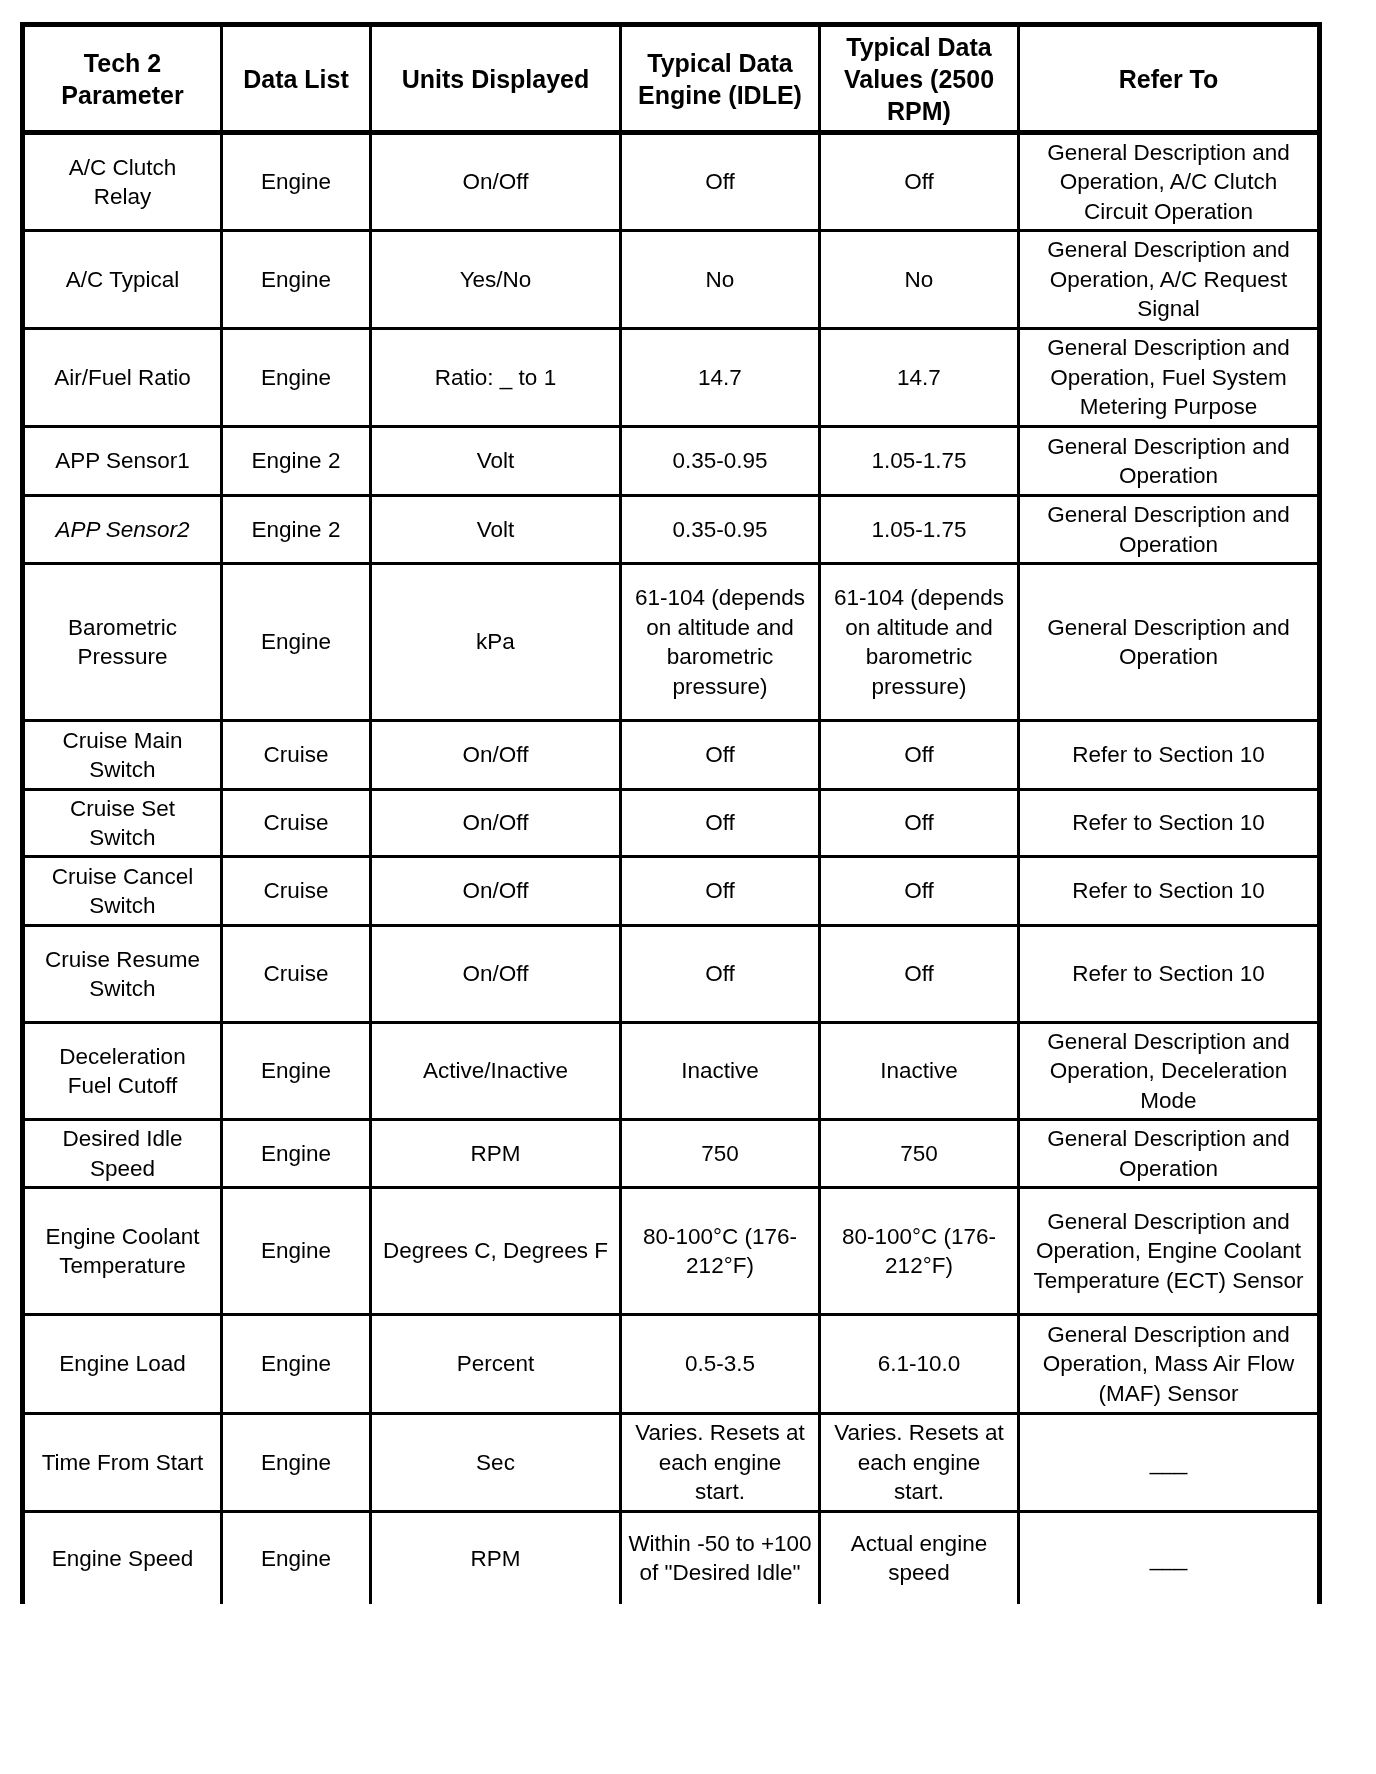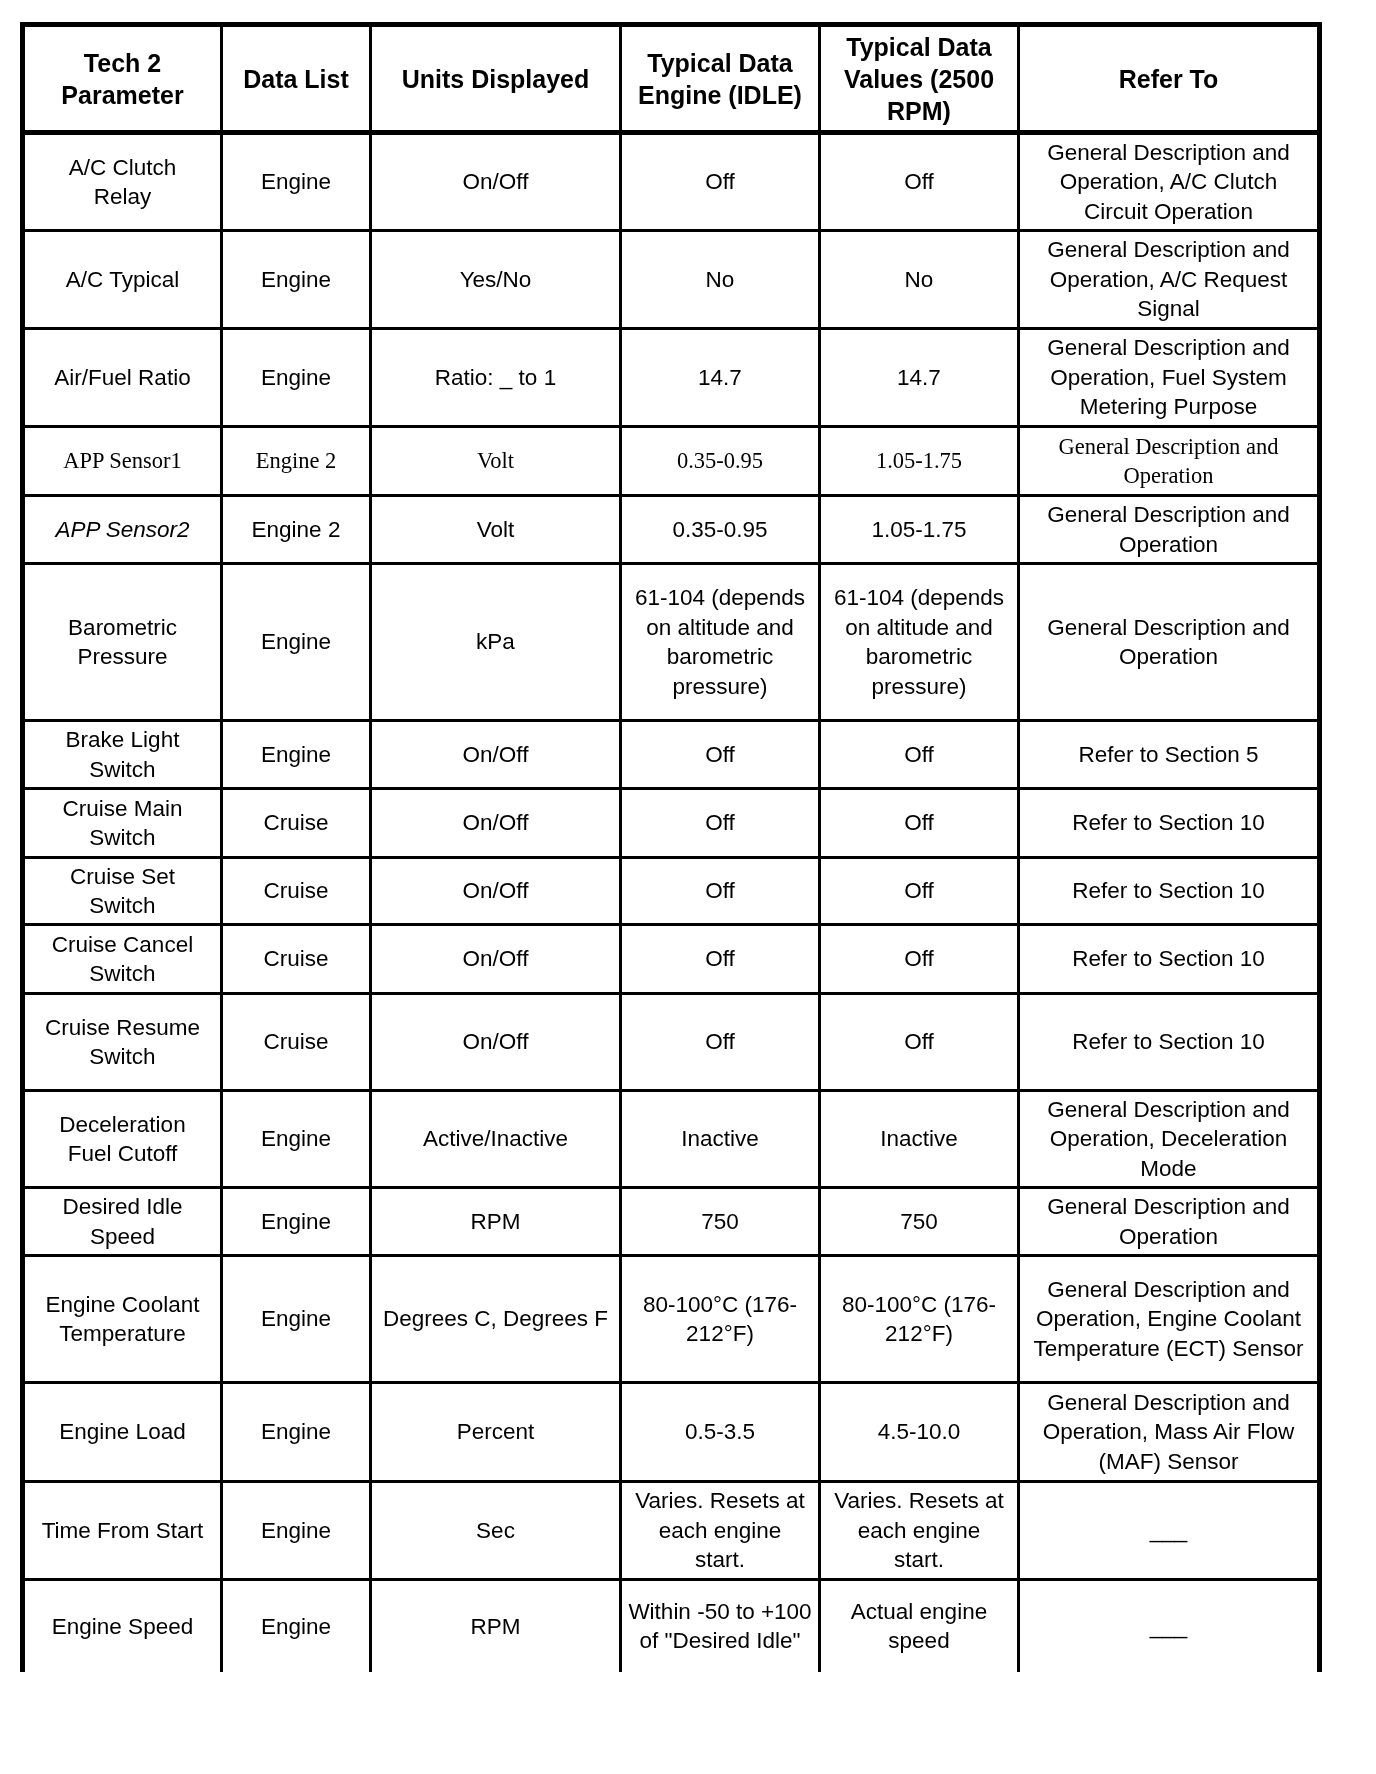--- a/index.html
+++ b/index.html
@@ -55,21 +55,21 @@
         <td>General Description and Operation, A/C Request Signal</td>
       </tr>
       <tr style="height: 98px;">
         <td style="padding: 0px 14px;">Air/Fuel Ratio</td>
         <td>Engine</td>
         <td>Ratio: _ to 1</td>
         <td style="padding: 0px 10px;">14.7</td>
         <td style="padding: 0px 10px;">14.7</td>
         <td>General Description and Operation, Fuel System Metering Purpose</td>
       </tr>
-      <tr style="height: 69px; font-family: Liberation Serif, serif;">
+      <tr style="height: 69px;">
         <td style="padding: 0px 14px;">APP Sensor1</td>
         <td>Engine 2</td>
         <td>Volt</td>
         <td style="padding: 0px 10px;">0.35-0.95</td>
         <td style="padding: 0px 10px;">1.05-1.75</td>
         <td>General Description and Operation</td>
       </tr>
       <tr style="height: 68px;">
         <td style="padding: 0px 14px; font-style: italic;">APP Sensor2</td>
         <td>Engine 2</td>
@@ -78,28 +78,20 @@
         <td style="padding: 0px 10px;">1.05-1.75</td>
         <td>General Description and Operation</td>
       </tr>
       <tr style="height: 157px;">
         <td style="padding: 0px 14px;">Barometric Pressure</td>
         <td>Engine</td>
         <td>kPa</td>
         <td style="padding: 0px 10px;">61-104 (depends on altitude and barometric pressure)</td>
         <td style="padding: 0px 10px;">61-104 (depends on altitude and barometric pressure)</td>
         <td>General Description and Operation</td>
-      </tr>
-      <tr style="height: 68px;">
-        <td style="padding: 0px 14px;">Brake Light Switch</td>
-        <td>Engine</td>
-        <td>On/Off</td>
-        <td style="padding: 0px 10px;">Off</td>
-        <td style="padding: 0px 10px;">Off</td>
-        <td>Refer to Section 5</td>
       </tr>
       <tr style="height: 69px;">
         <td style="padding: 0px 14px;">Cruise Main Switch</td>
         <td>Cruise</td>
         <td>On/Off</td>
         <td style="padding: 0px 10px;">Off</td>
         <td style="padding: 0px 10px;">Off</td>
         <td>Refer to Section 10</td>
       </tr>
       <tr style="height: 67px;">
@@ -148,21 +140,21 @@
         <td>Degrees C, Degrees F</td>
         <td style="padding: 0px 10px;">80-100°C (176-212°F)</td>
         <td style="padding: 0px 10px;">80-100°C (176-212°F)</td>
         <td>General Description and Operation, Engine Coolant Temperature (ECT) Sensor</td>
       </tr>
       <tr style="height: 99px;">
         <td style="padding: 0px 14px;">Engine Load</td>
         <td>Engine</td>
         <td>Percent</td>
         <td style="padding: 0px 10px;">0.5-3.5</td>
-        <td style="padding: 0px 10px;">4.5-10.0</td>
+        <td style="padding: 0px 10px;">6.1-10.0</td>
         <td>General Description and Operation, Mass Air Flow (MAF) Sensor</td>
       </tr>
       <tr style="height: 98px;">
         <td style="padding: 0px 14px;">Time From Start</td>
         <td>Engine</td>
         <td>Sec</td>
         <td style="padding: 0px 10px;">Varies. Resets at each engine start.</td>
         <td style="padding: 0px 10px;">Varies. Resets at each engine start.</td>
         <td>___</td>
       </tr>

